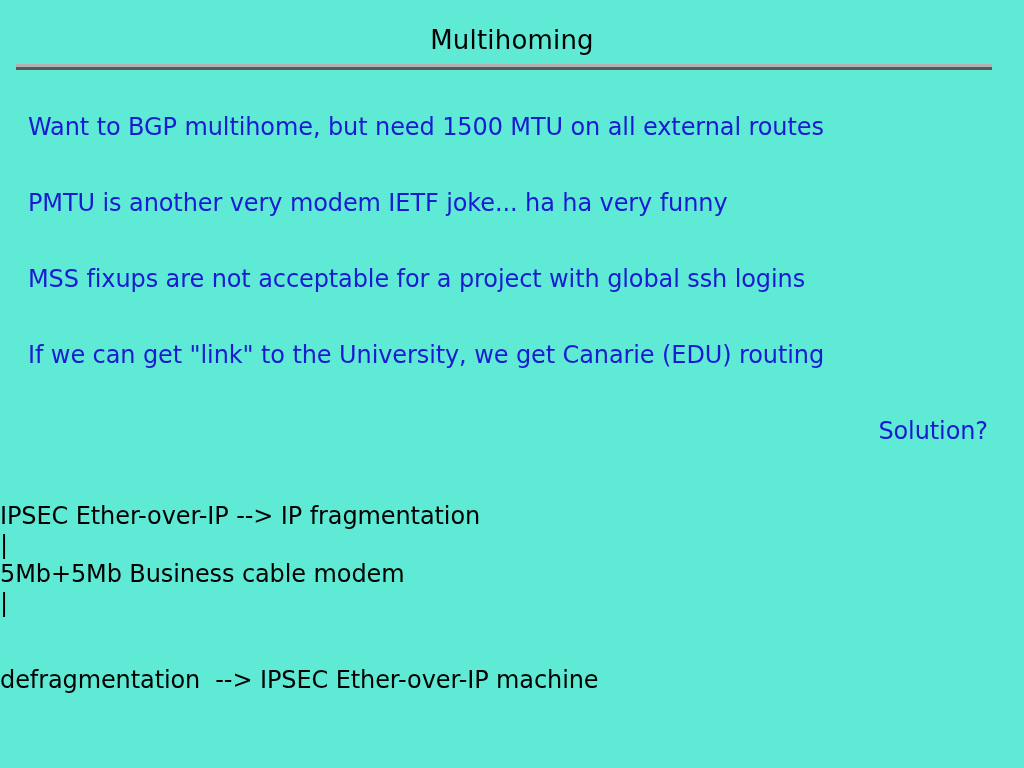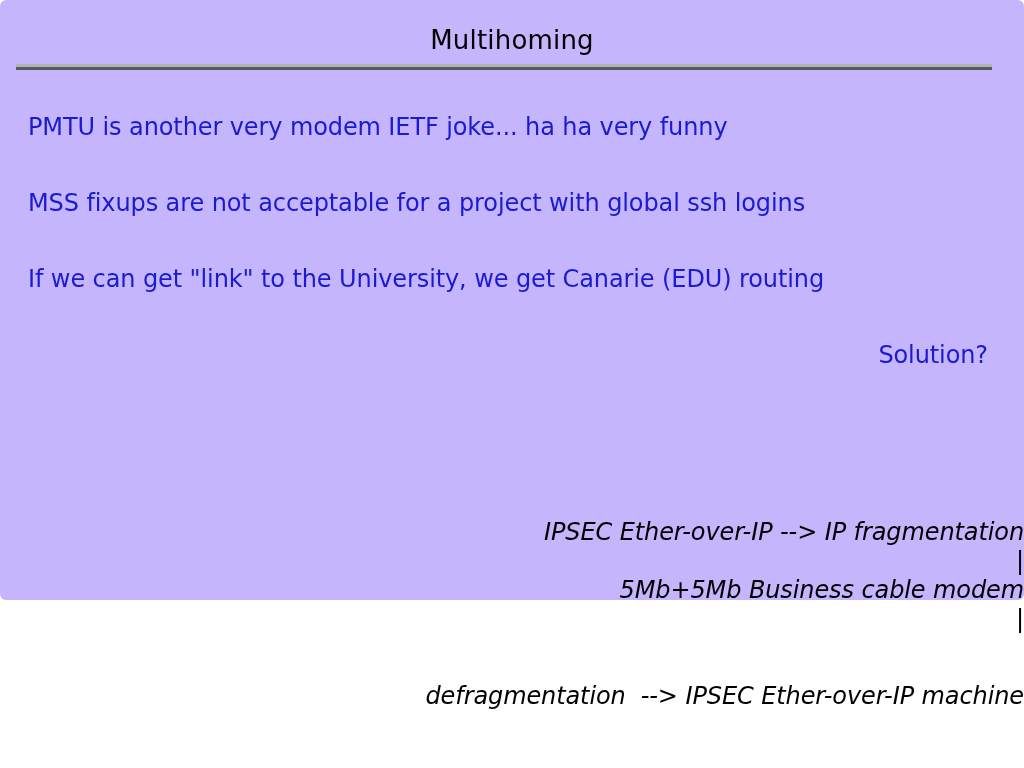--- a/index.html
+++ b/index.html
@@ -12,23 +12,22 @@
     height: 768px;
     background: #ffffff;
     font-family: "DejaVu Sans", sans-serif;
     overflow: hidden;
     position: relative;
   }
 
   .slide {
     position: relative;
     width: 1024px;
-    height: 600px;
-    background: #c4b5fd;
-    border-radius: 6px;
+    height: 768px;
+    background: #5eead4;
   }
 
   
   .slide-title {
     position: absolute;
     top: 24px;
     left: 0;
     width: 1024px;
     text-align: center;
     font-family: "DejaVu Sans", sans-serif;
@@ -73,25 +72,24 @@
     line-height: 30px;
     height: 30px;
     margin-bottom: 46px;
     white-space: pre;
     letter-spacing: -0.1px;
   }
 
   
   .diagram {
     position: absolute;
-    top: 516px;
+    top: 500px;
     left: 0;
     width: 1024px;
-    text-align: right;
-    font-style: italic;
+    text-align: left;
   }
   .diagram-node {
     color: #000000;
     font-family: "DejaVu Sans", sans-serif;
     font-size: 24px;
     font-weight: 400;
     line-height: 32px;
     height: 32px;
     white-space: pre;
     letter-spacing: -0.1px;
@@ -112,20 +110,21 @@
 <div class="slide">
 
   <div class="slide-title">Multihoming</div>
 
   <div class="title-rule">
     <div class="rule-top" style="background: rgb(178, 178, 178);"></div>
     <div class="rule-bottom" style="background: rgb(89, 89, 89);"></div>
   </div>
 
   <div class="body-block">
+    <div class="body-line" style="color: rgb(26, 26, 210);">Want to BGP multihome, but need 1500 MTU on all external routes</div>
     <div class="body-line" style="color: rgb(26, 26, 210);">PMTU is another very modem IETF joke... ha ha very funny</div>
     <div class="body-line" style="color: rgb(26, 26, 210);">MSS fixups are not acceptable for a project with global ssh logins</div>
     <div class="body-line" style="color: rgb(26, 26, 210);">If we can get "link" to the University, we get Canarie (EDU) routing</div>
     <div class="body-line" style="color: rgb(26, 26, 210); text-align: right;">Solution?</div>
   </div>
 
   <div class="diagram">
     <div class="diagram-node" style="color: rgb(0, 0, 0);">IPSEC Ether-over-IP --&gt; IP fragmentation</div>
     <div class="diagram-connector" style="color: rgb(0, 0, 0);">|</div>
     <div class="diagram-node" style="color: rgb(0, 0, 0);">5Mb+5Mb Business cable modem</div>

